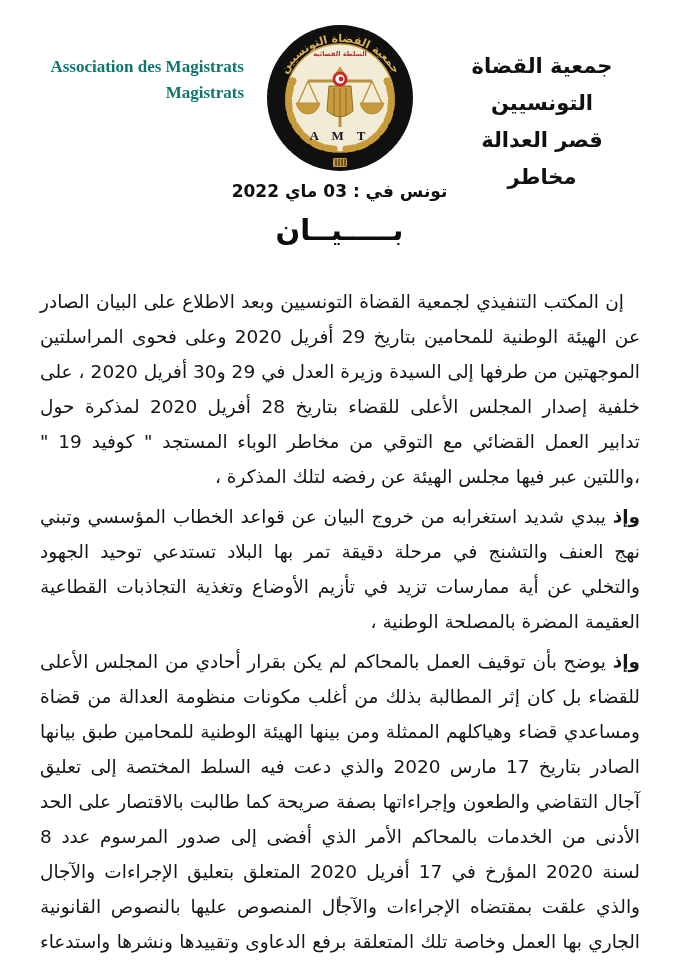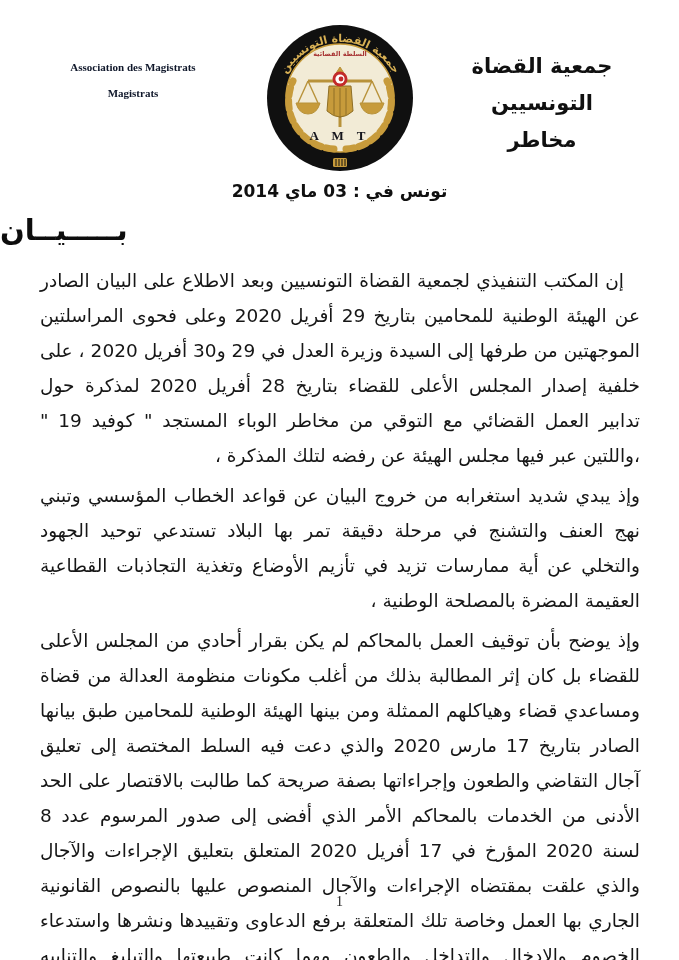--- a/index.html
+++ b/index.html
@@ -8,53 +8,53 @@
     width:679px;height:960px;
     margin:0 auto;
     background:#ffffff;
     font-family:"DejaVu Sans","Liberation Sans",sans-serif;
     color:#1b1b1b;
     overflow:hidden;
   }
   
   .org-fr{
     position:absolute;left:22px;top:54px;width:222px;
-    text-align:center;
+    text-align:right;
     font-family:"Liberation Serif","DejaVu Serif",serif;
-    font-weight:700;font-size:11px;line-height:26px;color:#0f172a;
+    font-weight:700;font-size:17px;line-height:26px;color:#0f766e;
   }
   .logo-wrap{
     position:absolute;left:50%;top:22px;transform:translateX(-50%);
     width:150px;height:152px;
   }
   .org-ar{
     position:absolute;right:14px;top:48px;width:246px;
     direction:rtl;text-align:center;
     font-weight:700;font-size:21px;line-height:37px;color:#101010;
   }
   .date-line{
     position:absolute;top:181px;left:0;right:0;
     direction:rtl;text-align:center;
     font-weight:700;font-size:17px;color:#101010;
   }
   .doc-title{
     position:absolute;top:213px;left:0;right:0;
-    direction:rtl;text-align:left;
+    direction:rtl;text-align:center;
     font-weight:700;font-size:29px;color:#0d0d0d;
     letter-spacing:1px;
   }
   
   .doc-body{
     position:absolute;top:263px;left:40px;right:39px;
     direction:rtl;text-align:justify;
     font-size:18.5px;line-height:35px;color:#161616;
   }
   .doc-body p{margin:0 0 5px 0;}
-  .doc-body p.indent{text-indent:16px;}
-  .doc-body strong{font-weight:400;}
+  .doc-body p.indent{text-indent:16px;margin-top:21px;}
+  .doc-body strong{font-weight:700;}
   .page-number{
     position:absolute;bottom:50px;left:0;right:0;
     text-align:center;font-size:14px;color:#222;
     font-family:"Liberation Serif","DejaVu Serif",serif;
   }
 </style>
 </head>
 <body>
 
 <div class="page">
@@ -116,24 +116,25 @@
         <line x1="71" y1="136" x2="71" y2="143" stroke="#101010" stroke-width="1"></line>
         <line x1="74" y1="136" x2="74" y2="143" stroke="#101010" stroke-width="1"></line>
         <line x1="77" y1="136" x2="77" y2="143" stroke="#101010" stroke-width="1"></line>
         <line x1="80" y1="136" x2="80" y2="143" stroke="#101010" stroke-width="1"></line>
       </g>
     </svg>
   </div>
 
   <div class="org-ar">
     <div>جمعية القضاة التونسيين</div>
+    <div>قصر العدالة</div>
     <div>مخاطر</div>
   </div>
 
-  <div class="date-line">تونس في : 03 ماي 2014</div>
+  <div class="date-line">تونس في : 03 ماي 2022</div>
 
   <div class="doc-title">بـــــيــان</div>
 
   <div class="doc-body">
     <p class="indent"><strong></strong><span>إن المكتب التنفيذي لجمعية القضاة التونسيين وبعد الاطلاع على البيان الصادر عن الهيئة الوطنية للمحامين بتاريخ 29 أفريل 2020 وعلى فحوى المراسلتين الموجهتين من طرفها إلى السيدة وزيرة العدل في 29 و30 أفريل 2020 ، على خلفية إصدار المجلس الأعلى للقضاء بتاريخ 28 أفريل 2020 لمذكرة حول تدابير العمل القضائي مع التوقي من مخاطر الوباء المستجد " كوفيد 19 " ،واللتين عبر فيها مجلس الهيئة عن رفضه لتلك المذكرة ،</span></p>
     <p><strong>وإذ</strong><span> يبدي شديد استغرابه من خروج البيان عن قواعد الخطاب المؤسسي وتبني نهج العنف والتشنج في مرحلة دقيقة تمر بها البلاد تستدعي توحيد الجهود والتخلي عن أية ممارسات تزيد في تأزيم الأوضاع وتغذية التجاذبات القطاعية العقيمة المضرة بالمصلحة الوطنية ،</span></p>
     <p><strong>وإذ</strong><span> يوضح بأن توقيف العمل بالمحاكم لم يكن بقرار أحادي من المجلس الأعلى للقضاء بل كان إثر المطالبة بذلك من أغلب مكونات منظومة العدالة من قضاة ومساعدي قضاء وهياكلهم الممثلة ومن بينها الهيئة الوطنية للمحامين طبق بيانها الصادر بتاريخ 17 مارس 2020 والذي دعت فيه السلط المختصة إلى تعليق آجال التقاضي والطعون وإجراءاتها بصفة صريحة كما طالبت بالاقتصار على الحد الأدنى من الخدمات بالمحاكم الأمر الذي أفضى إلى صدور المرسوم عدد 8 لسنة 2020 المؤرخ في 17 أفريل 2020 المتعلق بتعليق الإجراءات والآجال والذي علقت بمقتضاه الإجراءات والآجال المنصوص عليها بالنصوص القانونية الجاري بها العمل وخاصة تلك المتعلقة برفع الدعاوى وتقييدها ونشرها واستدعاء الخصوم والإدخال والتداخل والطعون مهما كانت طبيعتها والتبليغ والتنابيه والمطالب والإعلامات ومذكرات الطعن والدفاع والتصاريح والترسيم والإشهارات والتحيين والتنفيذ</span></p>
   </div>
 
   <div class="page-number">1</div>

